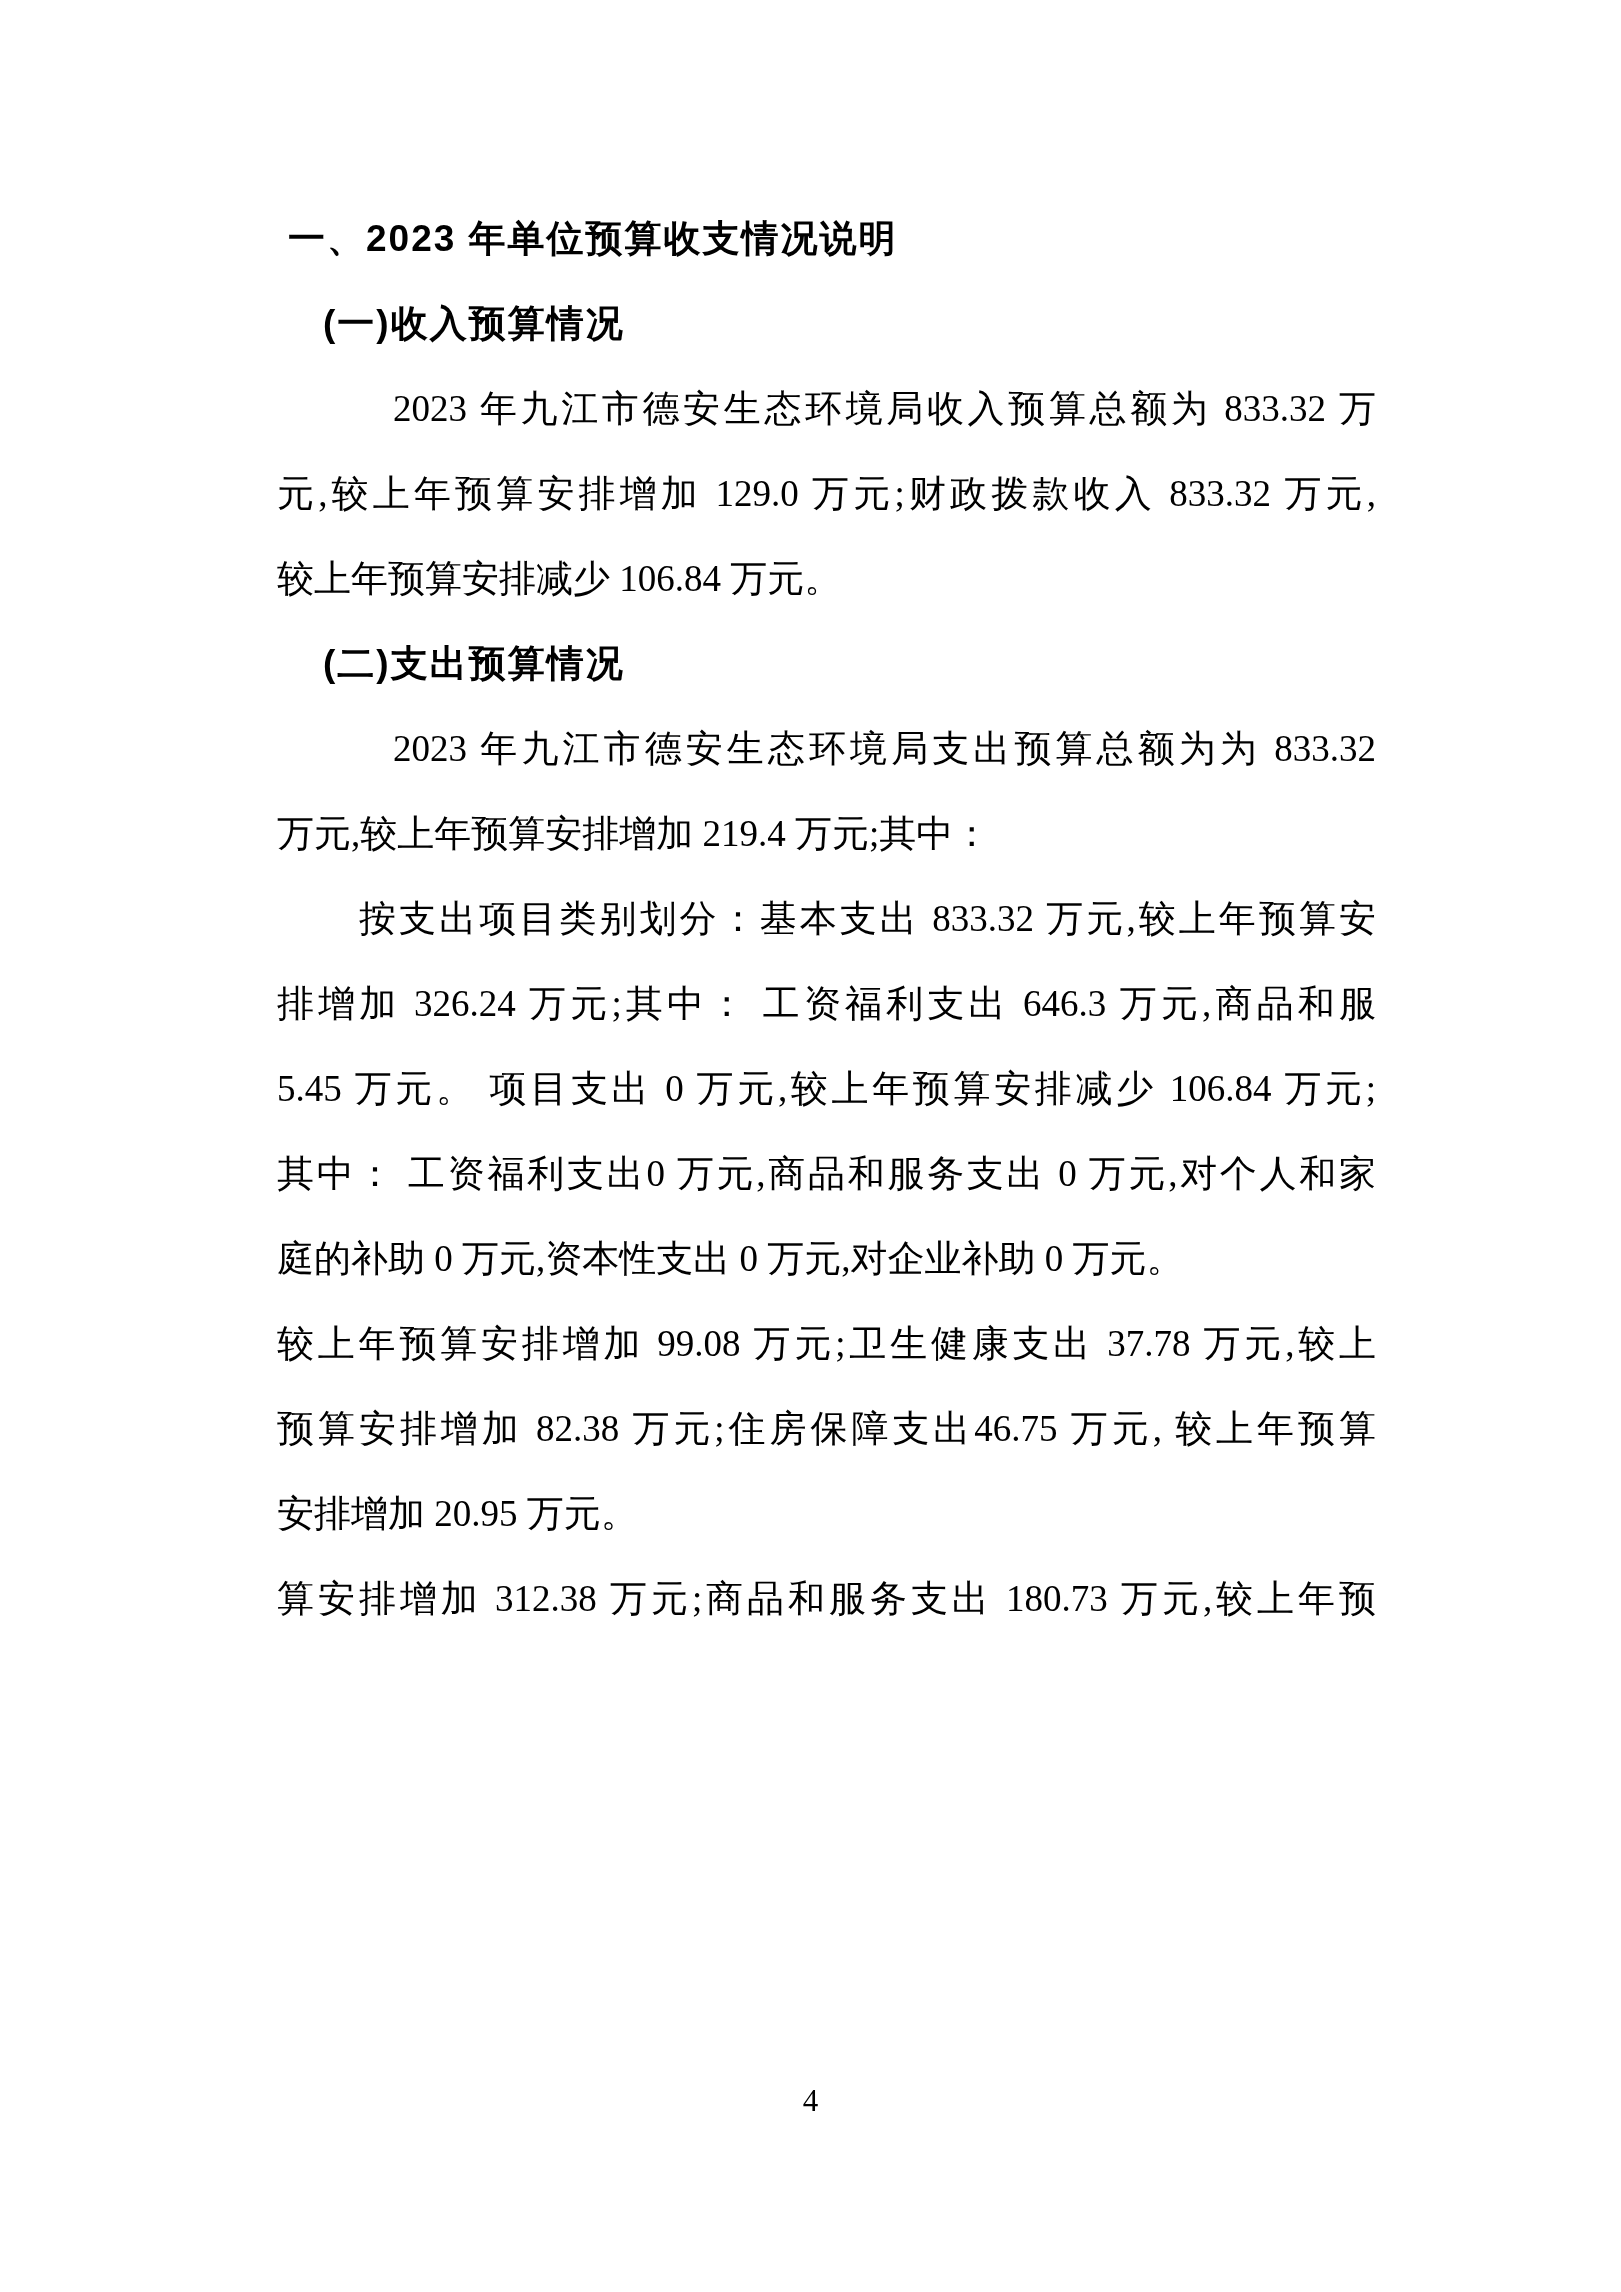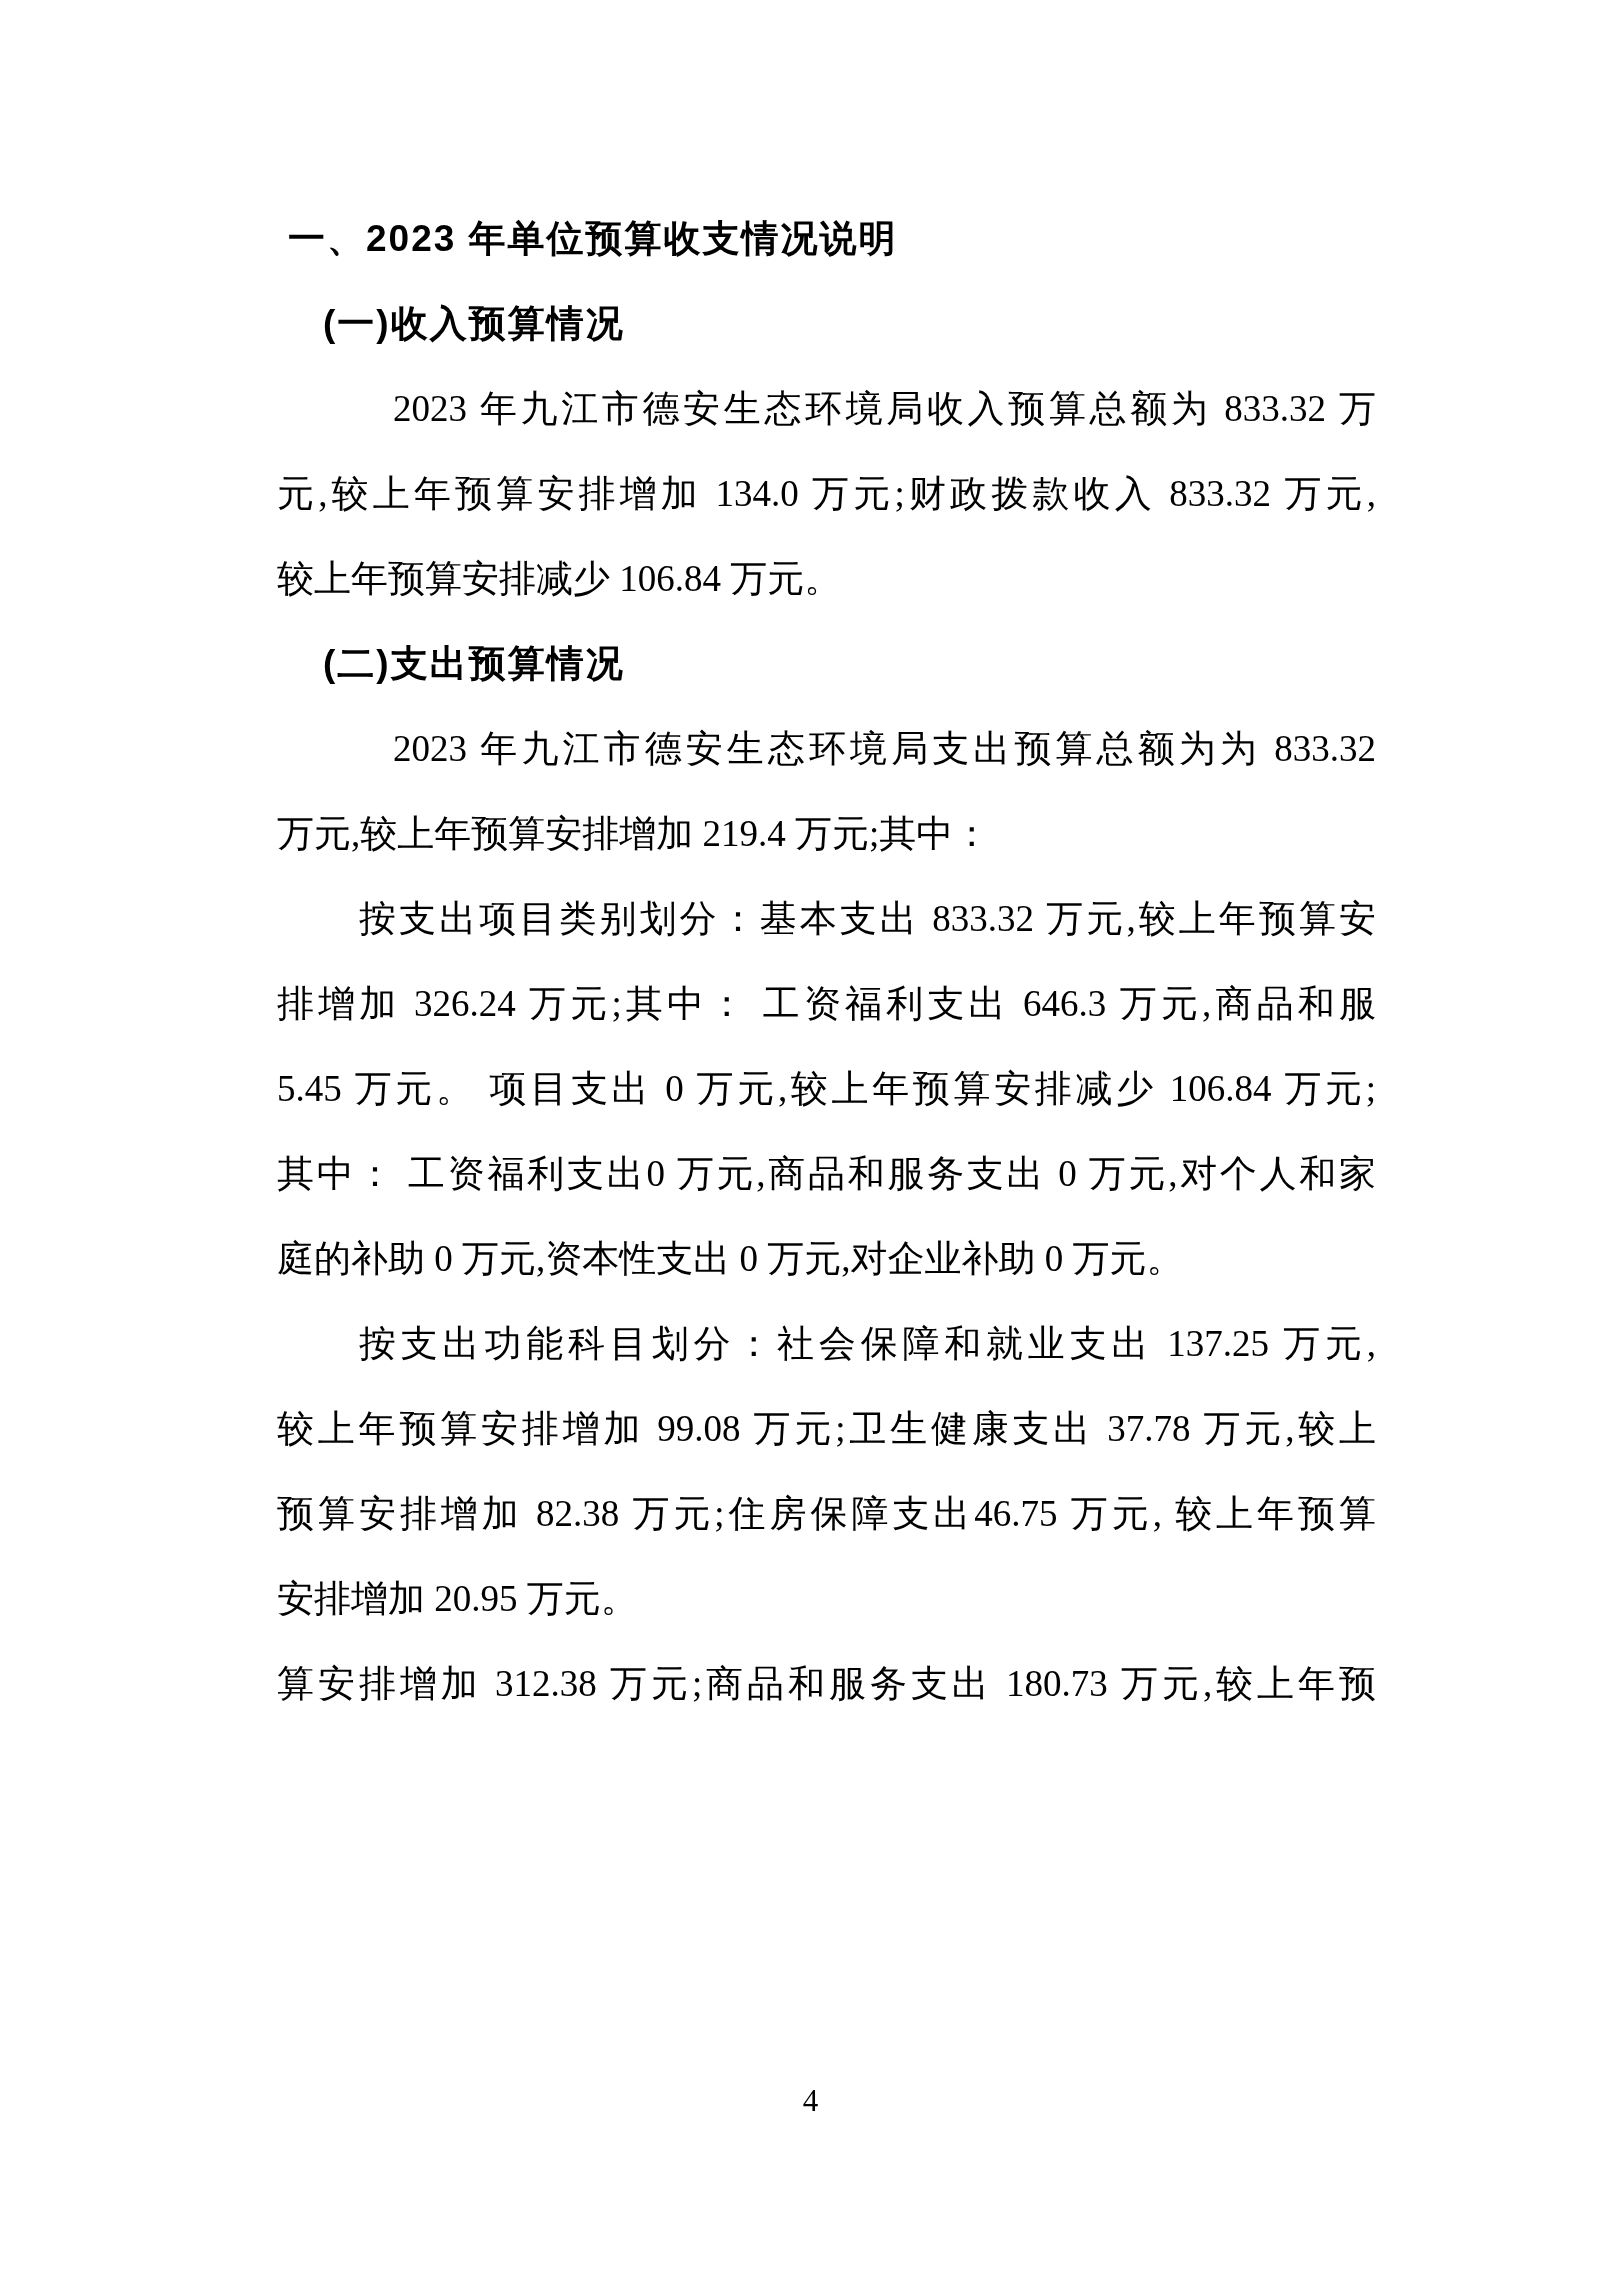--- a/index.html
+++ b/index.html
@@ -70,31 +70,30 @@
   }
 </style>
 </head>
 <body>
 
 <div class="page">
   <div class="content">
     <div class="row h1">一、2023 年单位预算收支情况说明</div>
     <div class="row h2">(一)收入预算情况</div>
     <div class="row line indent-lg fill">2023 年九江市德安生态环境局收入预算总额为 833.32 万</div>
-    <div class="row line fill">元,较上年预算安排增加 134.0 万元;财政拨款收入 833.32 万元,</div>
+    <div class="row line fill">元,较上年预算安排增加 129.0 万元;财政拨款收入 833.32 万元,</div>
     <div class="row line">较上年预算安排减少 106.84 万元。</div>
     <div class="row h2">(二)支出预算情况</div>
     <div class="row line indent-lg fill">2023 年九江市德安生态环境局支出预算总额为为 833.32</div>
     <div class="row line">万元,较上年预算安排增加 219.4 万元;其中：</div>
     <div class="row line indent fill">按支出项目类别划分：基本支出 833.32 万元,较上年预算安</div>
     <div class="row line fill">排增加 326.24 万元;其中： 工资福利支出 646.3 万元,商品和服</div>
     <div class="row line fill">5.45 万元。 项目支出 0 万元,较上年预算安排减少 106.84 万元;</div>
     <div class="row line fill">其中： 工资福利支出0 万元,商品和服务支出 0 万元,对个人和家</div>
     <div class="row line">庭的补助 0 万元,资本性支出 0 万元,对企业补助 0 万元。</div>
-    <div class="row line indent fill">按支出功能科目划分：社会保障和就业支出 137.25 万元,</div>
     <div class="row line fill">较上年预算安排增加 99.08 万元;卫生健康支出 37.78 万元,较上</div>
     <div class="row line fill">预算安排增加 82.38 万元;住房保障支出46.75 万元, 较上年预算</div>
     <div class="row line">安排增加 20.95 万元。</div>
     <div class="row line fill">算安排增加 312.38 万元;商品和服务支出 180.73 万元,较上年预</div>
   </div>
   <div class="page-number">4</div>
 </div>
 
 
 </body></html>

